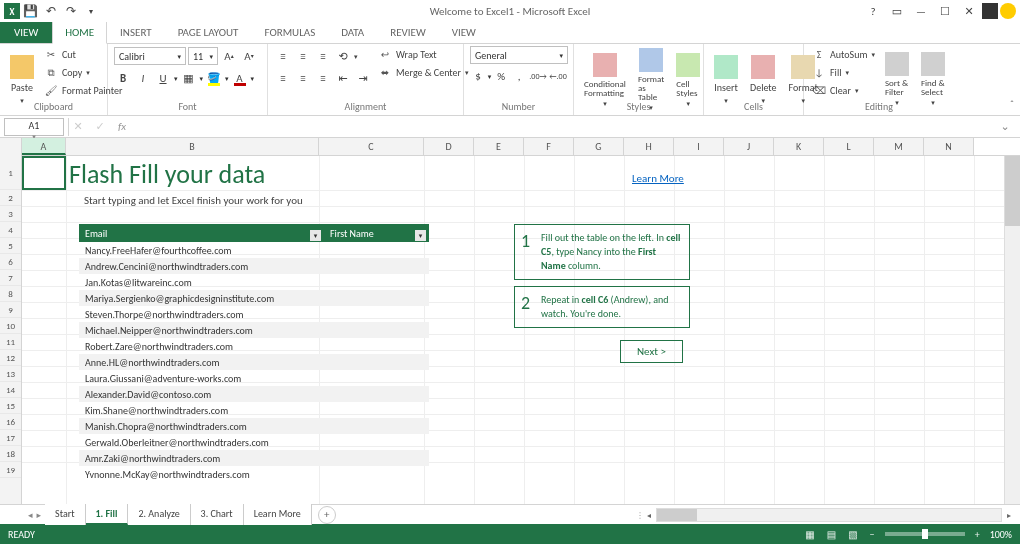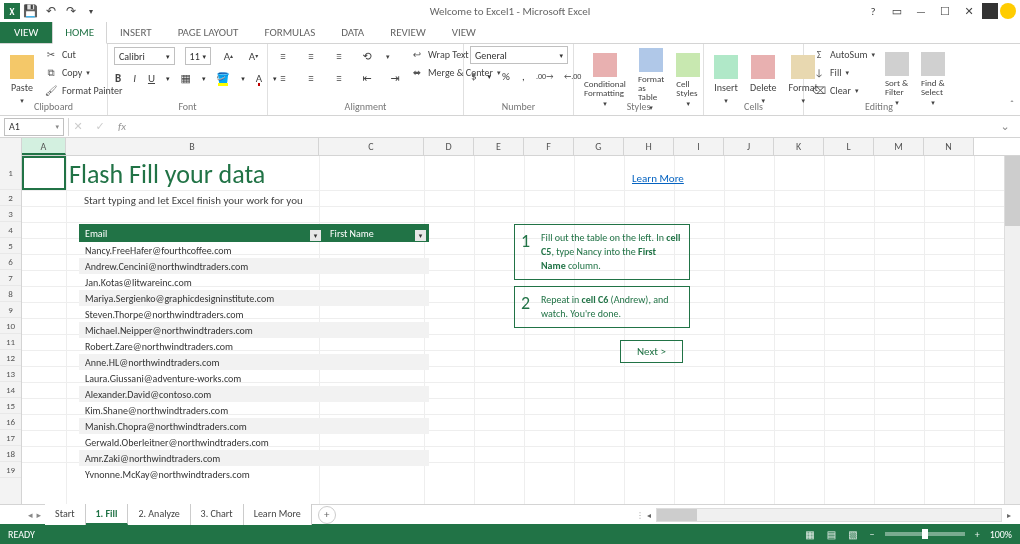--- a/index.html
+++ b/index.html
@@ -22,25 +22,25 @@
 .rgroup { border-right: 1px solid #e0e0e0; padding: 2px 6px; display: flex; flex-direction: column; position: relative; }
 .rgroup-label { position: absolute; bottom: 2px; left: 0; right: 0; text-align: center; font-size: 10px; color: #777; }
 .rgroup-body { flex: 1; display: flex; gap: 4px; }
 .rbtn { display: flex; flex-direction: column; align-items: center; justify-content: center; cursor: pointer; padding: 2px 4px; font-size: 10px; color: #444; gap: 2px; }
 .rbtn-ico { width: 16px; height: 16px; background: #ddd; }
 .rbtn-big .rbtn-ico { width: 24px; height: 24px; }
 .rcol { display: flex; flex-direction: column; gap: 1px; font-size: 10px; color: #444; justify-content: flex-start; }
 .rline { display: flex; align-items: center; gap: 4px; cursor: pointer; white-space: nowrap; padding: 1px 2px; height: 17px; }
 .mini-ico { width: 14px; height: 14px; display: inline-flex; align-items: center; justify-content: center; color: #555; }
 .fontsel { border: 1px solid #c0c0c0; height: 18px; font-size: 10px; padding: 0 4px; display: flex; align-items: center; background: #fff; cursor: pointer; }
-.fontrow { display: flex; gap: 10px; align-items: center; height: 20px; }
+.fontrow { display: flex; gap: 2px; align-items: center; height: 20px; }
 .sqbtn { width: 18px; height: 18px; border: 1px solid transparent; display: flex; align-items: center; justify-content: center; font-size: 11px; cursor: pointer; color: #444; }
 .collapse-ic { position: absolute; right: 6px; bottom: 4px; cursor: pointer; color: #777; font-size: 10px; }
 .namebar { height: 22px; border-bottom: 1px solid #d4d4d4; display: flex; align-items: center; background: #fff; }
-.namebox { width: 60px; height: 18px; border: 1px solid #c0c0c0; margin: 0 4px; padding: 0 4px; display: flex; align-items: center; justify-content: space-between; font-size: 10px; background: #fff; cursor: pointer; }
+.namebox { width: 60px; height: 18px; border: 1px solid #c0c0c0; margin: 0 4px; padding: 0 4px; display: flex; align-items: center; justify-content: space-between; font-size: 10px; background: #fff; cursor: pointer; flex-direction: column; }
 .fxline { display: flex; align-items: center; gap: 4px; flex: 1; padding-right: 8px; }
 .fxico { width: 18px; height: 18px; display: flex; align-items: center; justify-content: center; color: #999; cursor: pointer; font-size: 11px; }
 .fxinput { flex: 1; height: 18px; border: none; outline: none; font-size: 10px; }
 .fx-expand { width: 14px; color: #888; cursor: pointer; text-align: center; }
 .grid-area { flex: 1; display: flex; overflow: hidden; position: relative; }
 .colheads { height: 18px; display: flex; background: #fff; border-bottom: 1px solid #d4d4d4; }
 .corner { width: 22px; height: 18px; border-right: 1px solid #d4d4d4; background: #f3f3f3; }
 .ch { border-right: 1px solid #d4d4d4; text-align: center; font-size: 10px; color: #555; line-height: 18px; background: #f3f3f3; cursor: pointer; }
 .ch.selected { background: #d3f0e0; border-bottom: 2px solid #217346; }
 .rowheads { width: 22px; background: #f3f3f3; border-right: 1px solid #d4d4d4; }

